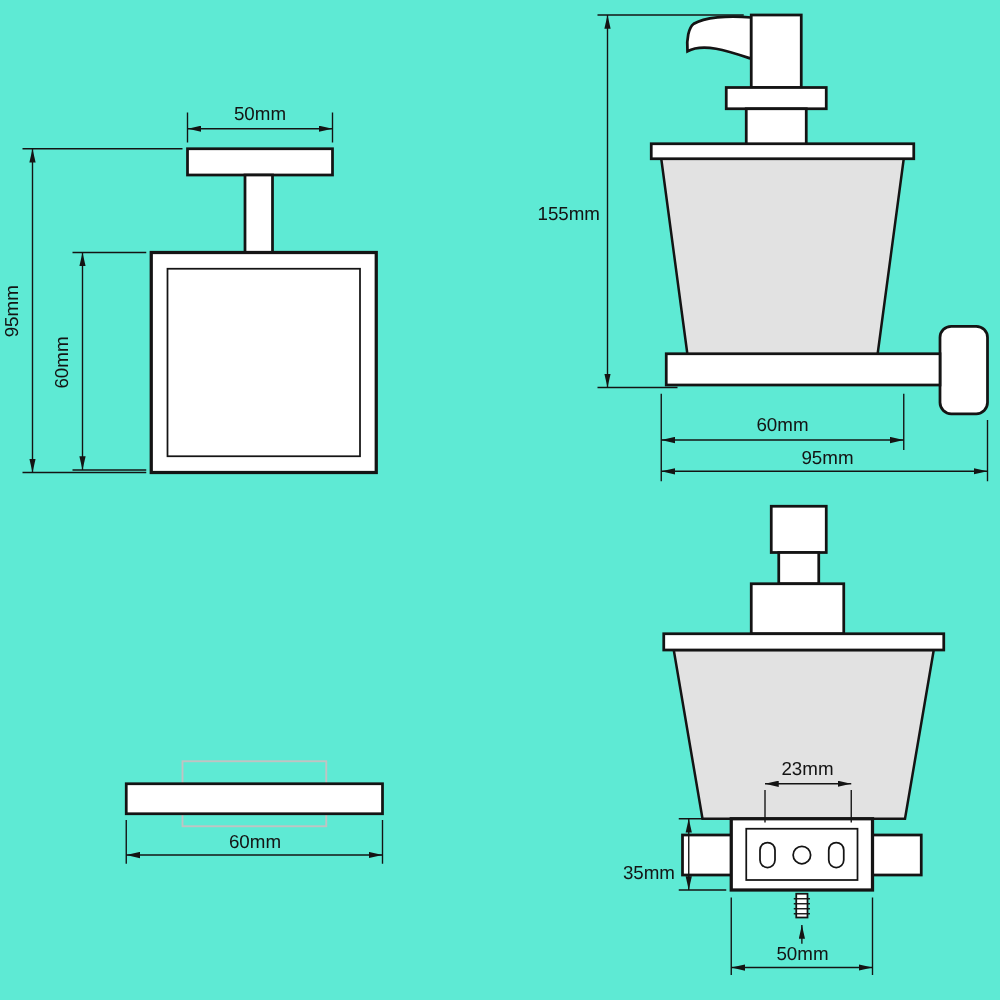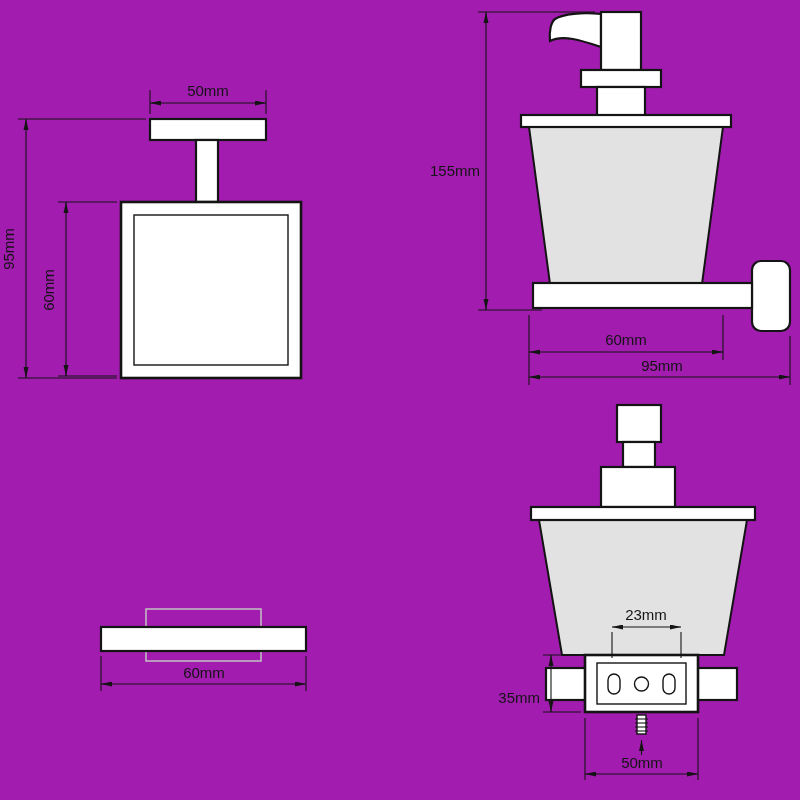--- a/index.html
+++ b/index.html
@@ -1,16 +1,16 @@
 <!DOCTYPE html>
 <html><head>
 <meta charset="utf-8">
 <style>
   html,body{margin:0;padding:0;background:#ffffff;}
-  .canvas{width:800px;height:800px;background:#a21caf;position:relative;overflow:hidden;}
+  .canvas{width:800px;height:800px;background:#5eead4;position:relative;overflow:hidden;}
   svg{display:block;}
   
   .o2  { fill:#ffffff; stroke:#141414; stroke-width:2.2; }
   .o25 { fill:#ffffff; stroke:#141414; stroke-width:2.6; }
   .o1  { fill:none;    stroke:#141414; stroke-width:1.4; }
   .glass { stroke:#141414; stroke-width:2; }           
   .ghost { fill:none; stroke-width:1.5; }              
   .thin  { fill:#ffffff; stroke:#141414; stroke-width:1.4; }
   
   .dim, .ext { stroke:#141414; stroke-width:1.1; fill:none; }

